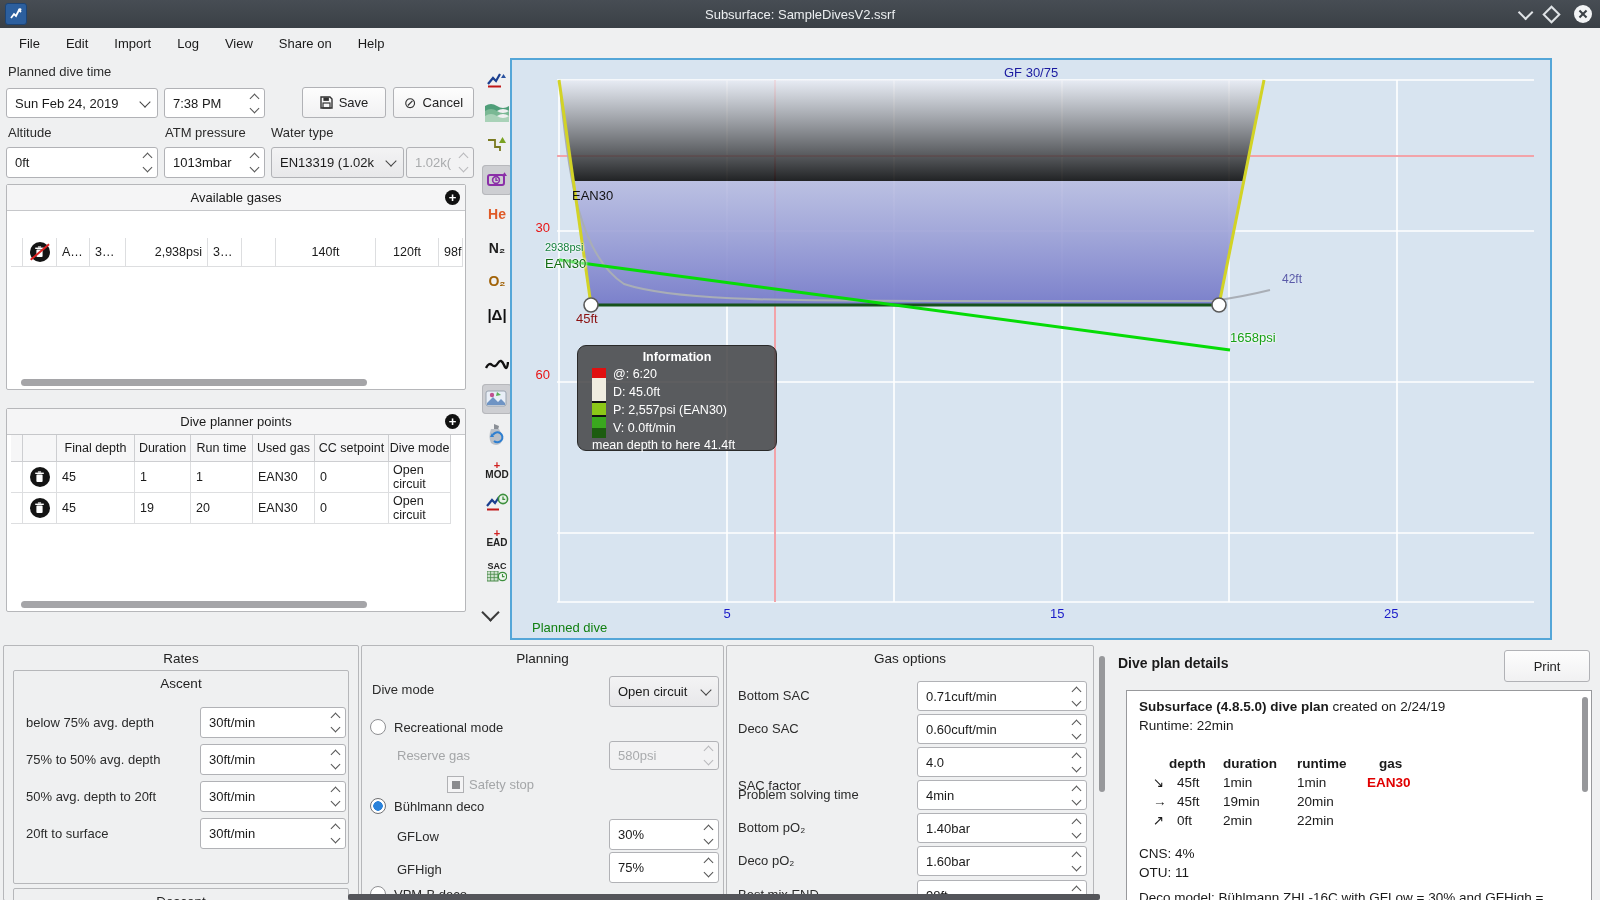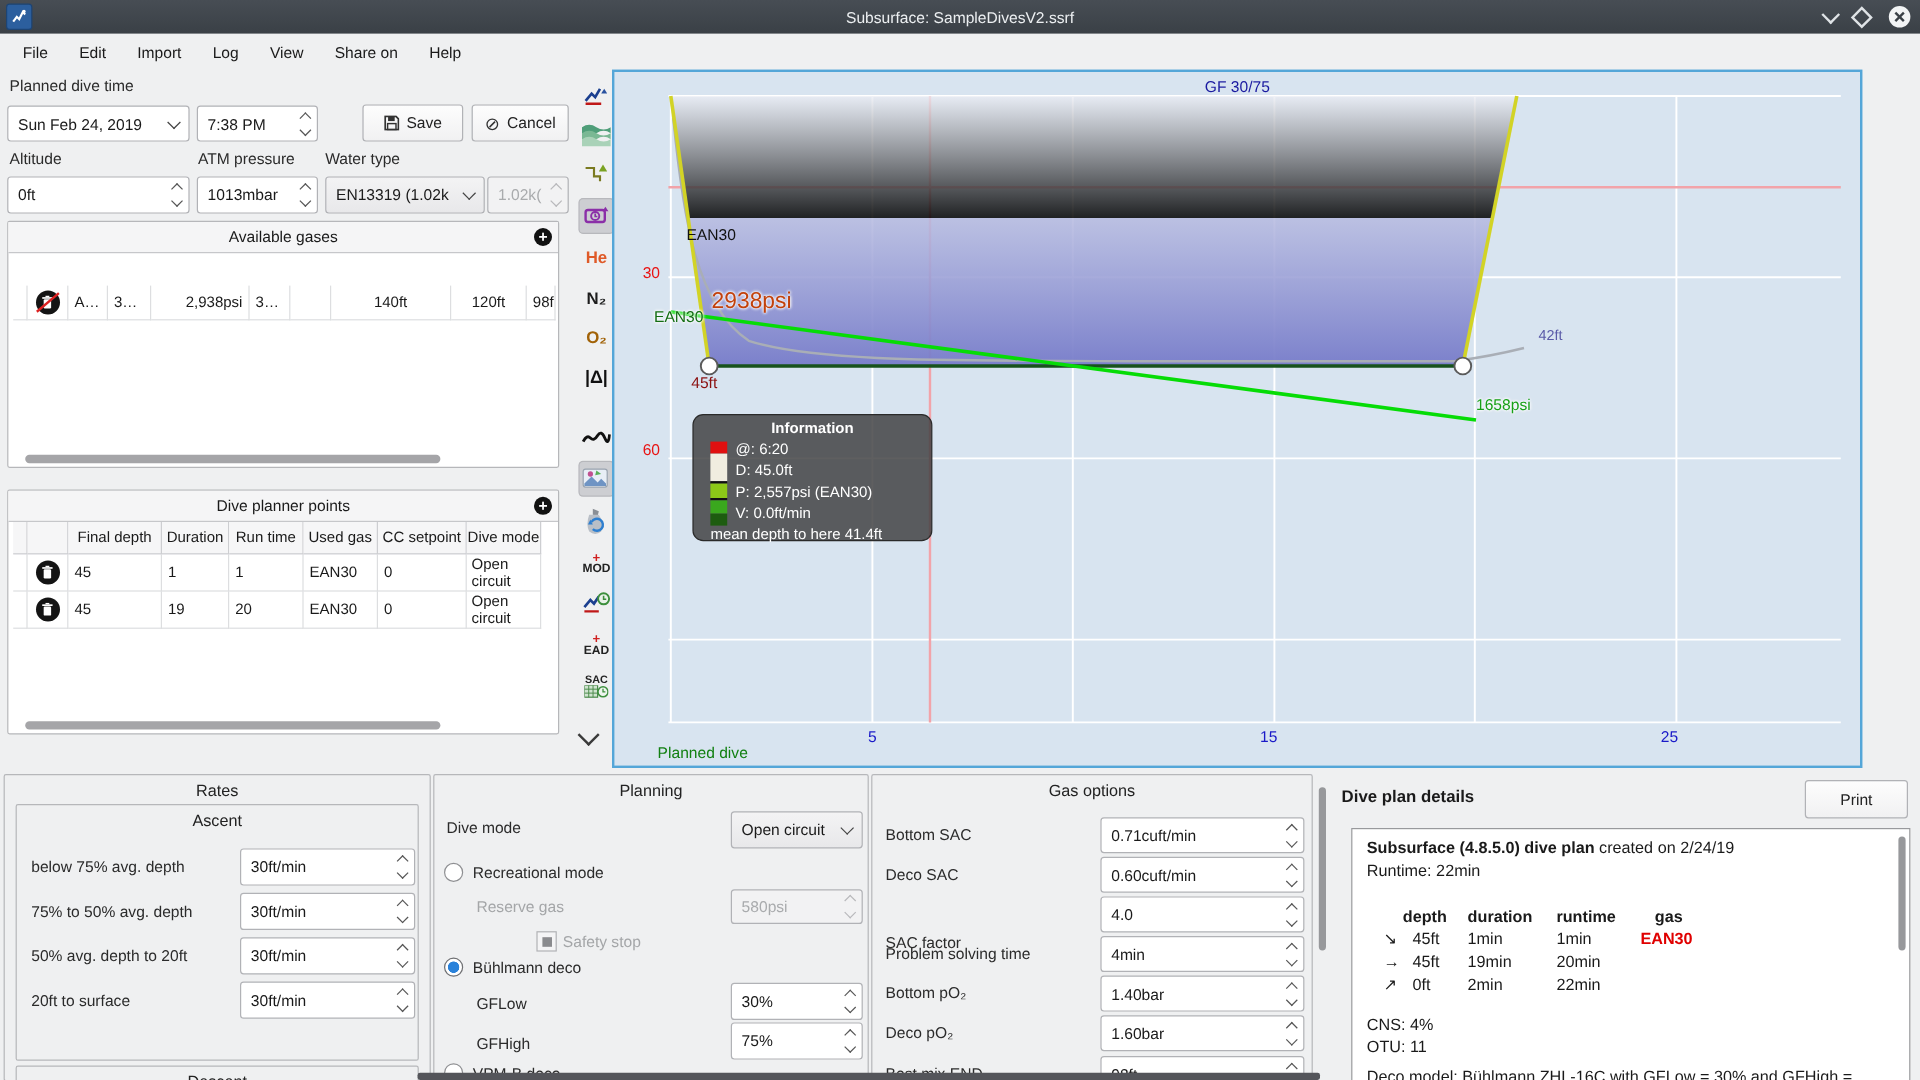--- a/index.html
+++ b/index.html
@@ -386,29 +386,29 @@
       <line x1="47" y1="200" x2="718" y2="290" stroke="#06dc06" stroke-width="3"></line>
 
       <circle cx="79" cy="245" r="7" fill="#ffffff" stroke="#5a5a5a" stroke-width="1.6"></circle>
       <circle cx="707" cy="245" r="7" fill="#ffffff" stroke="#5a5a5a" stroke-width="1.6"></circle>
     </svg>
 
     <div class="clabel" style="left:492px;top:5px;color:#1a1aa0;font-size:13px;">GF 30/75</div>
     <div class="clabel" style="left:60px;top:128px;color:#111;font-size:13px;">EAN30</div>
     <div class="clabel" style="left:12px;top:160px;width:26px;text-align:right;color:#e81414;font-size:13px;">30</div>
     <div class="clabel" style="left:12px;top:307px;width:26px;text-align:right;color:#e81414;font-size:13px;">60</div>
-    <div class="clabel glow" style="left:33px;top:181px;color:#c2410c;font-size:19px;margin-left:48px;">2938psi</div>
+    <div class="clabel glow" style="left:33px;top:181px;color:#15803d;font-size:11px;">2938psi</div>
     <div class="clabel glow" style="left:33px;top:196px;color:#136d13;font-size:13px;">EAN30</div>
     <div class="clabel" style="left:64px;top:251px;color:#8b1010;font-size:13px;">45ft</div>
     <div class="clabel" style="left:770px;top:212px;color:#5a5aa8;font-size:12px;">42ft</div>
     <div class="clabel glow" style="left:718px;top:270px;color:#17a017;font-size:13px;">1658psi</div>
     <div class="clabel" style="left:206px;top:546px;width:18px;text-align:center;color:#1a1ac8;font-size:13px;">5</div>
     <div class="clabel" style="left:538px;top:546px;width:24px;text-align:left;color:#1a1ac8;font-size:13px;">15</div>
     <div class="clabel" style="left:872px;top:546px;width:24px;text-align:left;color:#1a1ac8;font-size:13px;">25</div>
-    <div class="clabel" style="left:36px;top:560px;color:#128012;font-size:13px;">Planned dive</div>
+    <div class="clabel" style="left:20px;top:560px;color:#128012;font-size:13px;">Planned dive</div>
 
     <div class="tooltip">
       <div class="ttitle">Information</div>
       <div class="tbar">
         <div style="height:10px;background:#e01010;"></div>
         <div style="height:23px;background:#f0ede0;"></div>
         <div style="height:2px;background:#111;"></div>
         <div style="height:12px;background:#8cc818;"></div>
         <div style="height:2px;background:#111;"></div>
         <div style="height:11px;background:#3aa81e;"></div>

